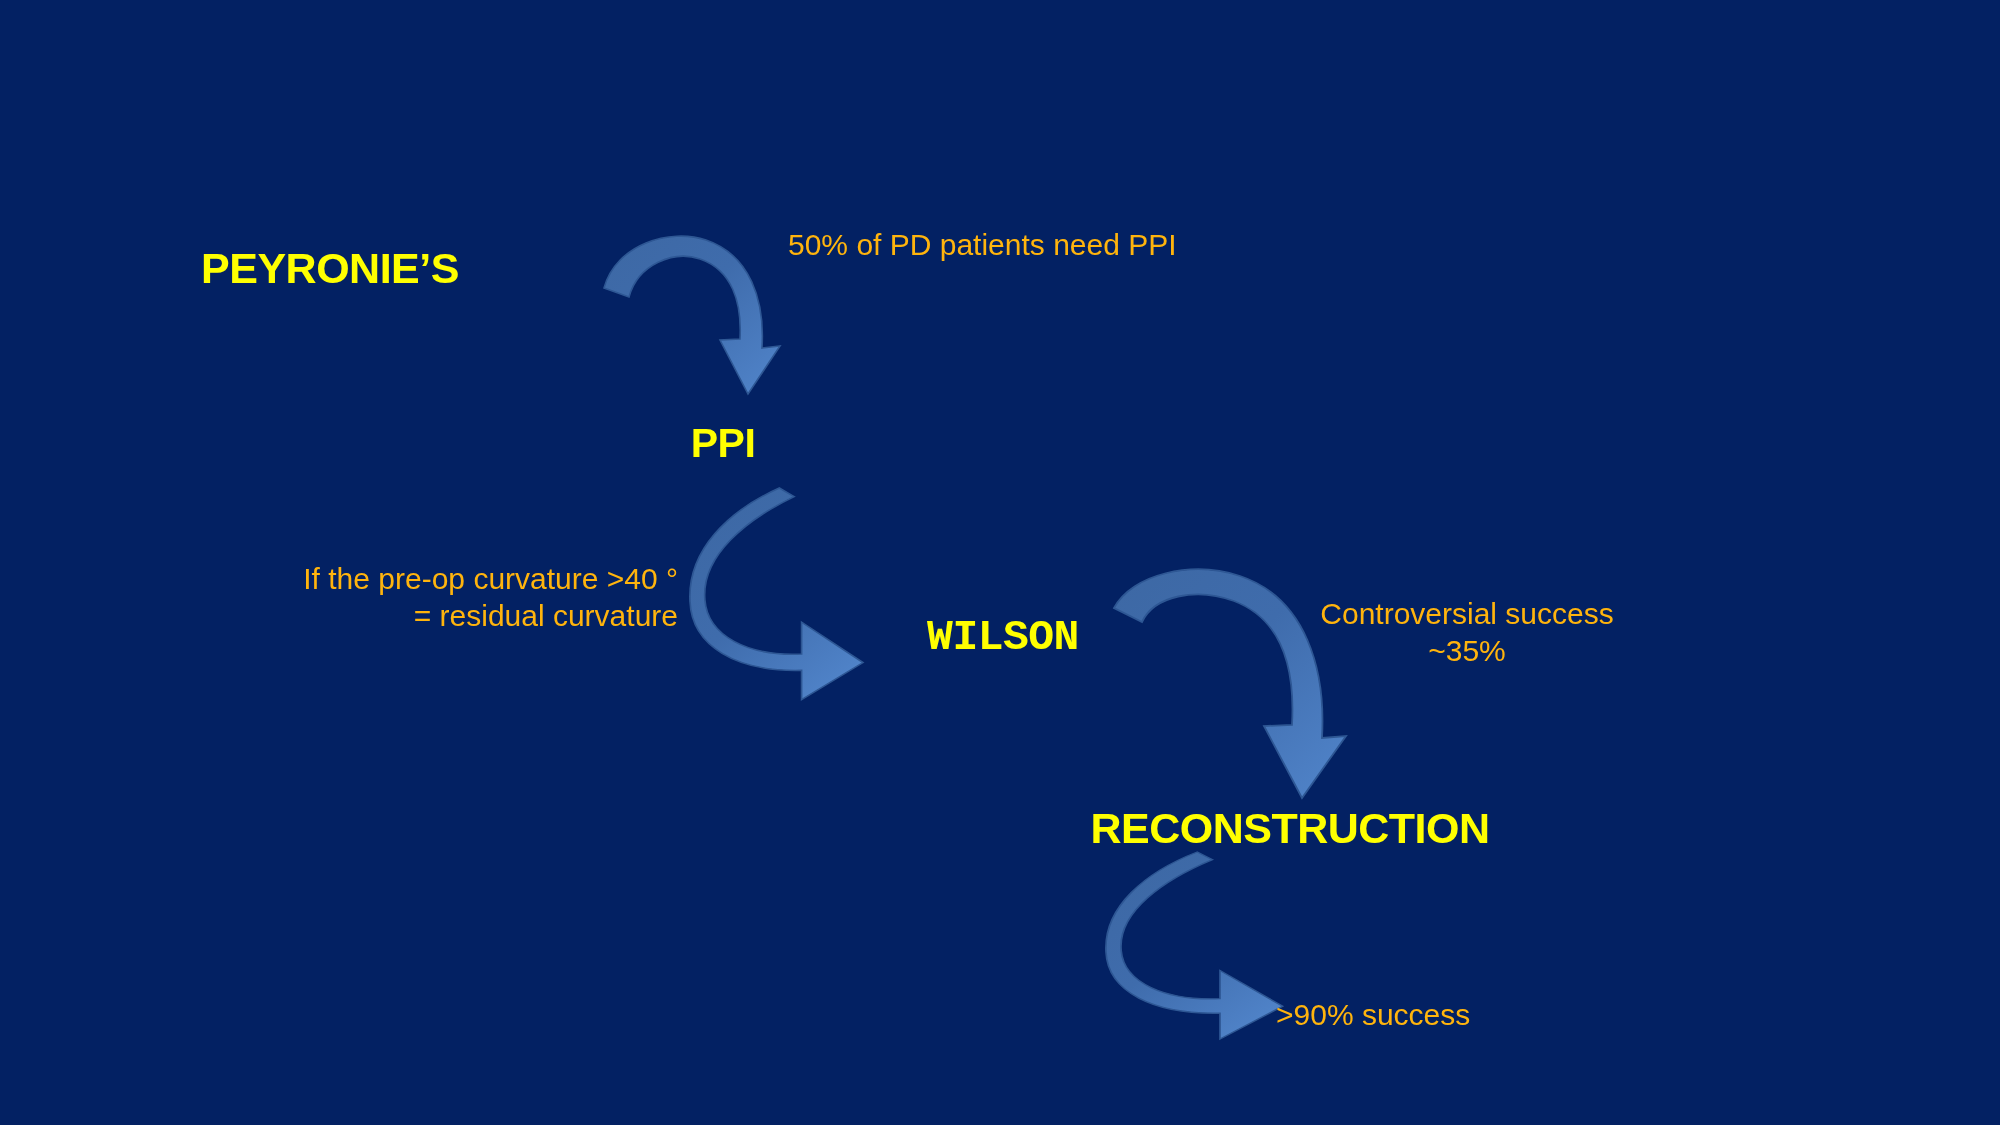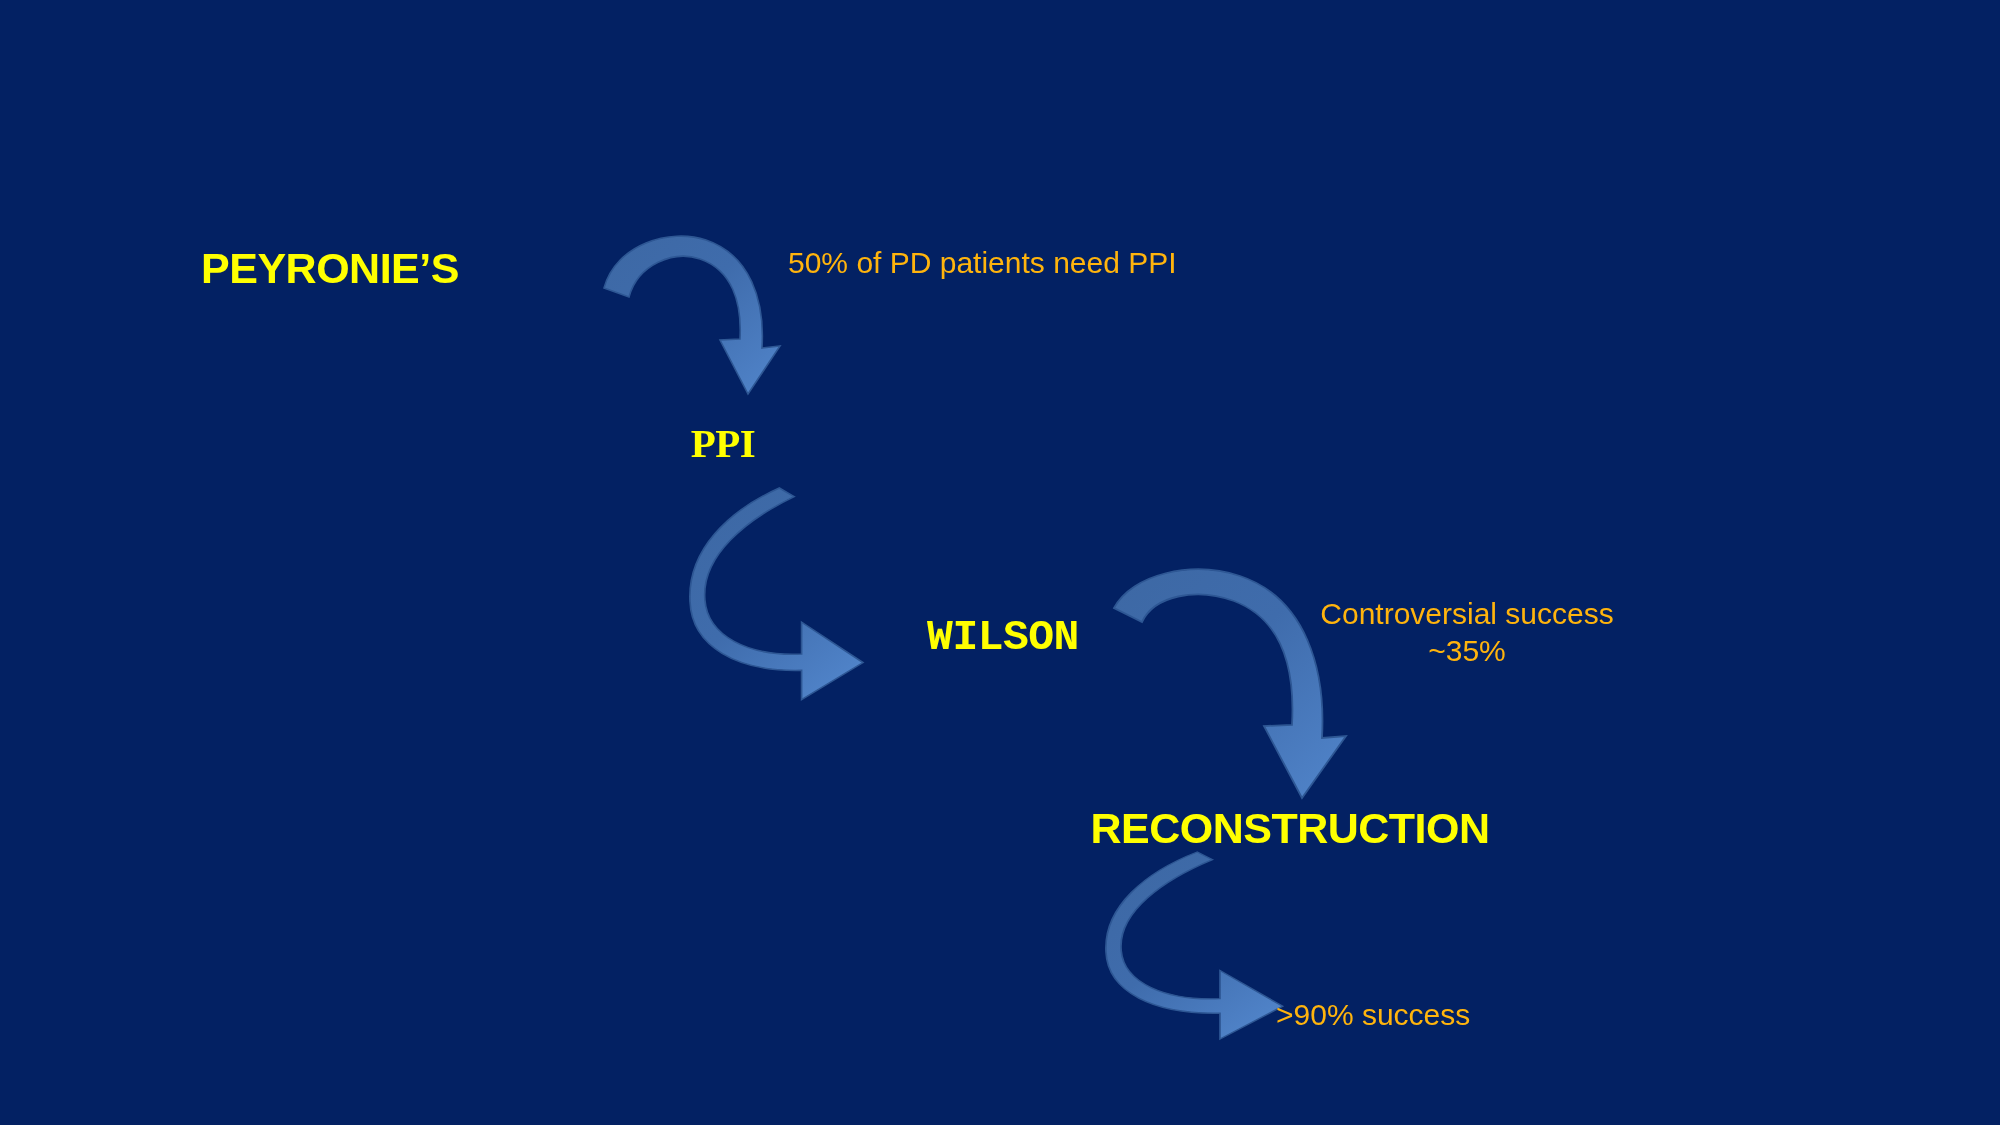--- a/index.html
+++ b/index.html
@@ -31,30 +31,30 @@
     font-weight: normal;
     white-space: pre;
     line-height: 1.22;
   }
 
   
   #node-peyronies { left: 330px;  top: 268px;  font-size: 43px; transform: translate(-50%,-50%); width: 0; display:flex; justify-content:center; }
   #node-peyronies > span { white-space: nowrap; }
 
   #node-ppi        { left: 723px;  top: 443px;  font-size: 41px; transform: translate(-50%,-50%); width: 0; display:flex; justify-content:center; }
-  #node-ppi > span { white-space: nowrap; font-family: Liberation Serif, serif; }
+  #node-ppi > span { white-space: nowrap; }
 
   #node-wilson     { left: 1003px; top: 637px;  font-size: 43px; transform: translate(-50%,-50%); width: 0; display:flex; justify-content:center; }
   #node-wilson > span { white-space: nowrap; font-family: Liberation Mono, monospace; }
 
   #node-reconstruction { left: 1290px; top: 828px; font-size: 43px; transform: translate(-50%,-50%); width: 0; display:flex; justify-content:center; }
   #node-reconstruction > span { white-space: nowrap; }
 
   
-  #note-ppi-need     { left: 788px;  top: 245px;  font-size: 30px; text-align: left; }
+  #note-ppi-need     { left: 788px;  top: 227px;  font-size: 30px; text-align: left; }
   #note-curvature    { left: 244px;  top: 561px;  font-size: 30px; text-align: right; width: 434px; }
   #note-controversial{ left: 1302px; top: 596px;  font-size: 30px; text-align: center; width: 330px; }
   #note-ninety       { left: 1276px; top: 997px;  font-size: 30px; text-align: left; }
 
   
   .arrow { position: absolute; }
   .arrow svg { display: block; overflow: visible; }
 
   #arrow-peyronies-to-ppi   { left: 600px;  top: 228px; width: 200px; height: 175px; }
   #arrow-ppi-to-wilson      { left: 684px;  top: 482px; width: 240px; height: 225px; }
@@ -165,19 +165,21 @@
   <div class="node" id="node-wilson">
     <span>WILSON</span>
   </div>
 
   <div class="node" id="node-reconstruction">
     <span>RECONSTRUCTION</span>
   </div>
 
   <div class="note" id="note-ppi-need">50% of PD patients need PPI</div>
 
+  <div class="note" id="note-curvature">If the pre-op curvature &gt;40 °
+= residual curvature</div>
 
   <div class="note" id="note-controversial">Controversial success
 ~35%</div>
 
   <div class="note" id="note-ninety">&gt;90% success</div>
 
 </div>
 
 </body></html>

